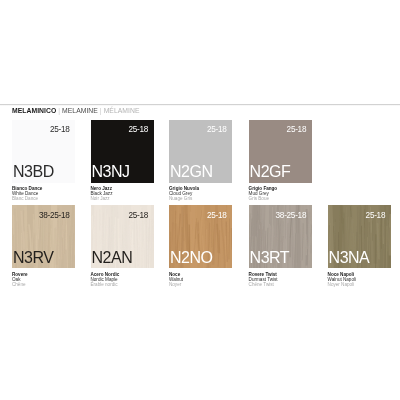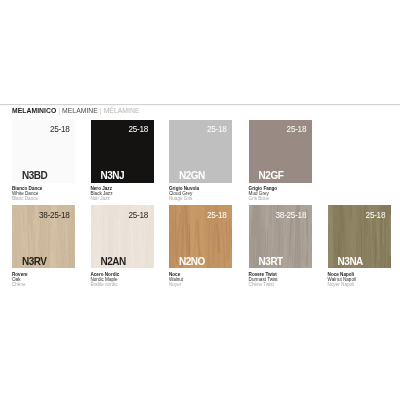--- a/index.html
+++ b/index.html
@@ -10,21 +10,21 @@
   .rule{position:absolute;left:0;top:104px;width:400px;height:2px;background:linear-gradient(to bottom,#d2d2d2 0%,#d2d2d2 50%,#f4f4f4 50%,#fbfbfb 100%);}
   .section-title{position:absolute;left:12px;top:107px;font-size:6.8px;letter-spacing:0.05px;white-space:nowrap;}
   .t1{font-weight:700;color:#1b1b1b;}
   .t2{font-weight:400;color:#4a4a4a;}
   .t3{font-weight:400;color:#b3b3b3;}
   .sep{color:#c9c9c9;font-weight:400;}
   .grid{position:absolute;left:0;top:0;width:400px;}
   .cell{position:absolute;width:64px;}
   .sw{position:relative;width:63.4px;height:63.3px;overflow:hidden;}
   .grain{position:absolute;inset:0;pointer-events:none;}
-  .sw .code{position:absolute;left:10px;bottom:1.9px;font-size:10px;letter-spacing:-0.5px;font-weight:bold;}
+  .sw .code{position:absolute;left:1px;bottom:1.9px;font-size:16px;letter-spacing:-0.5px;}
   .sw .dims{position:absolute;right:5.8px;top:5.6px;font-size:8.2px;letter-spacing:-0.27px;}
   .cap{margin-top:3.4px;font-size:4.6px;line-height:5px;}
   .cap .l1{font-weight:700;color:#1b1b1b;}
   .cap .l2{font-weight:400;color:#2e2e2e;}
   .cap .l3{font-weight:400;color:#a8a8a8;}
 </style>
 </head>
 <body>
 
 <div class="page">

